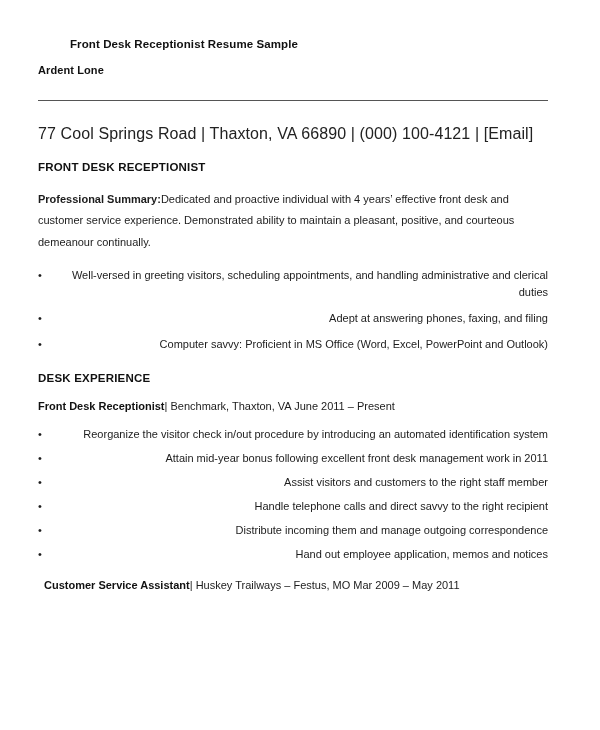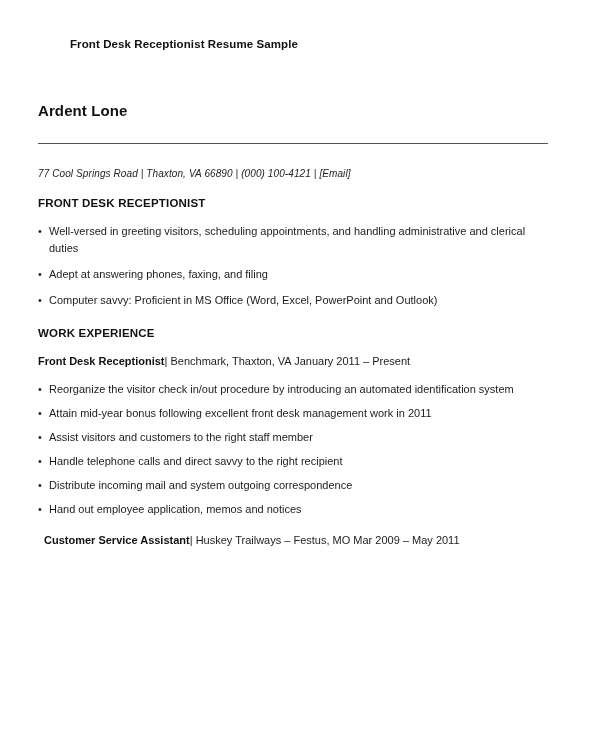--- a/index.html
+++ b/index.html
@@ -22,38 +22,37 @@
     padding: 30px 52px 0 38px;
   }
   .doc-title {
     font-size: 11.5px;
     font-weight: bold;
     color: #111111;
     margin: 8px 0 0 32px;
     letter-spacing: 0.1px;
   }
   .candidate-name {
-    font-size: 15px;
+    font-size: 11px;
     font-weight: bold;
     color: #111111;
-    margin: 52px 0 0 0;
+    margin: 14px 0 0 0;
     letter-spacing: 0.1px;
   }
   .rule {
     border: none;
     border-top: 1px solid #555555;
     margin: 24px 0 0 0;
     width: 100%;
   }
   .contact-line {
-    font-size: 10px;
+    font-size: 16px;
     color: #222222;
     margin: 24px 0 0 0;
     letter-spacing: 0.1px;
-    font-style: italic;
   }
   .section-heading {
     font-size: 11.5px;
     font-weight: bold;
     color: #111111;
     margin: 18px 0 0 0;
     letter-spacing: 0.2px;
   }
   .summary-block {
     font-size: 11px;
@@ -72,20 +71,21 @@
     padding: 0;
   }
   .bullets li {
     font-size: 11px;
     color: #1c1c1c;
     line-height: 1.55;
     margin: 0 0 9px 0;
     padding-left: 11px;
     position: relative;
     max-width: 500px;
+    text-align: right;
   }
   .bullets li::before {
     content: "\2022";
     position: absolute;
     left: 0;
     top: 0;
     font-size: 11px;
     color: #1c1c1c;
   }
   .bullets.tight li {
@@ -112,35 +112,36 @@
   <div class="doc-title">Front Desk Receptionist Resume Sample</div>
 
   <div class="candidate-name">Ardent Lone</div>
 
   <hr class="rule">
 
   <div class="contact-line">77 Cool Springs Road | Thaxton, VA 66890 | (000) 100-4121 | [Email]</div>
 
   <div class="section-heading">FRONT DESK RECEPTIONIST</div>
 
+  <p class="summary-block"><span class="lead">Professional Summary:</span><span>Dedicated and proactive individual with 4 years’ effective front desk and customer service experience. Demonstrated ability to maintain a pleasant, positive, and courteous demeanour continually.</span></p>
 
   <ul class="bullets">
     <li>Well-versed in greeting visitors, scheduling appointments, and handling administrative and clerical duties</li>
     <li>Adept at answering phones, faxing, and filing</li>
     <li>Computer savvy: Proficient in MS Office (Word, Excel, PowerPoint and Outlook)</li>
   </ul>
 
-  <div class="section-heading">WORK EXPERIENCE</div>
+  <div class="section-heading">DESK EXPERIENCE</div>
 
-  <div class="job-line"><span class="role">Front Desk Receptionist</span><span>| Benchmark, Thaxton, VA January 2011 – Present</span></div>
+  <div class="job-line"><span class="role">Front Desk Receptionist</span><span>| Benchmark, Thaxton, VA June 2011 – Present</span></div>
 
   <ul class="bullets tight">
     <li>Reorganize the visitor check in/out procedure by introducing an automated identification system</li>
     <li>Attain mid-year bonus following excellent front desk management work in 2011</li>
     <li>Assist visitors and customers to the right staff member</li>
     <li>Handle telephone calls and direct savvy to the right recipient</li>
-    <li>Distribute incoming mail and system outgoing correspondence</li>
+    <li>Distribute incoming them and manage outgoing correspondence</li>
     <li>Hand out employee application, memos and notices</li>
   </ul>
 
   <div class="job-line indent"><span class="role">Customer Service Assistant</span><span>| Huskey Trailways – Festus, MO  Mar 2009 – May 2011</span></div>
 
 </div>
 
 </body></html>

